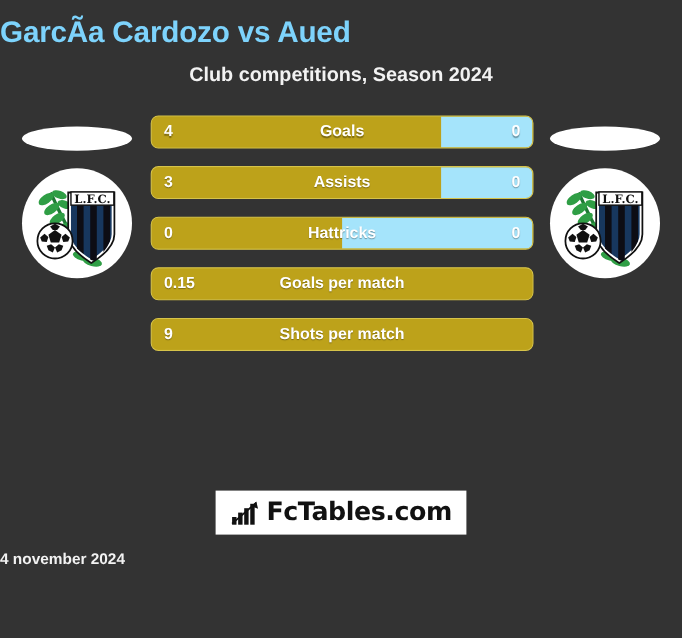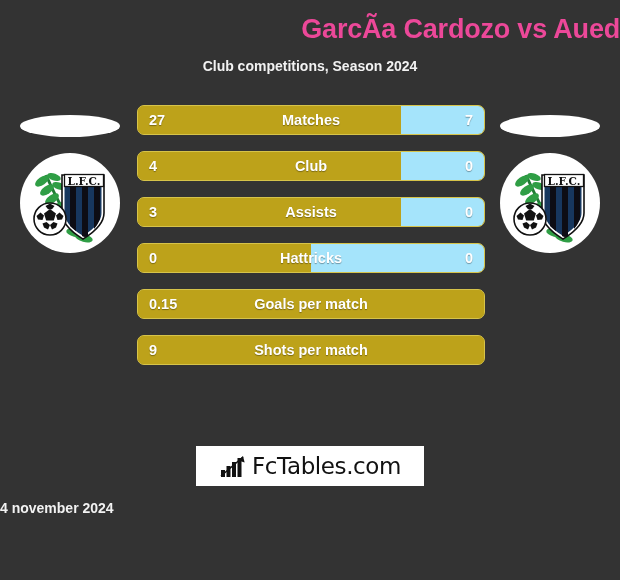--- a/index.html
+++ b/index.html
@@ -10,33 +10,33 @@
     width: 620px;
     height: 580px;
     background: #333333;
     font-family: "Liberation Sans", sans-serif;
     overflow: hidden;
     position: relative;
   }
 
   
   .title {
-    text-align: right;
-    color: #ec4899;
+    text-align: left;
+    color: #7dd3fc;
     font-size: 27px;
     font-weight: bold;
     letter-spacing: -0.2px;
     padding-top: 14px;
     line-height: 1.15;
     white-space: nowrap;
   }
   .subtitle {
     text-align: center;
     color: #f2f2f2;
-    font-size: 14px;
+    font-size: 18px;
     font-weight: bold;
     margin-top: 13px;
   }
 
   
   .compare {
     position: absolute;
     left: 0;
     top: 105px;
     width: 620px;
@@ -133,21 +133,21 @@
     width: 228px;
     height: 40px;
     background: #ffffff;
     display: flex;
     align-items: center;
     justify-content: center;
     gap: 7px;
   }
   .logo-text {
     font-size: 23px;
-    font-weight: normal;
+    font-weight: bold;
     color: #111111;
     letter-spacing: -0.4px;
     font-family: "DejaVu Sans", sans-serif;
   }
   .date {
     position: absolute;
     left: 0;
     top: 500px;
     width: 620px;
     color: #f2f2f2;
@@ -246,29 +246,22 @@
           <polygon points="36,74.5 37.5,70.5 33.5,69 30,72 32,76.5"></polygon>
         </g>
       </g>
     </svg>
   </div>
 
   <div class="rows">
       <div class="row">
         <div class="fill-home" style="width: 76%;"></div>
         <div class="fill-away" style="width: 24%;"></div>
-        <div class="val home">27</div>
-        <div class="label">Matches</div>
-        <div class="val away">7</div>
-      </div>
-      <div class="row">
-        <div class="fill-home" style="width: 76%;"></div>
-        <div class="fill-away" style="width: 24%;"></div>
         <div class="val home">4</div>
-        <div class="label">Club</div>
+        <div class="label">Goals</div>
         <div class="val away">0</div>
       </div>
       <div class="row">
         <div class="fill-home" style="width: 76%;"></div>
         <div class="fill-away" style="width: 24%;"></div>
         <div class="val home">3</div>
         <div class="label">Assists</div>
         <div class="val away">0</div>
       </div>
       <div class="row">

